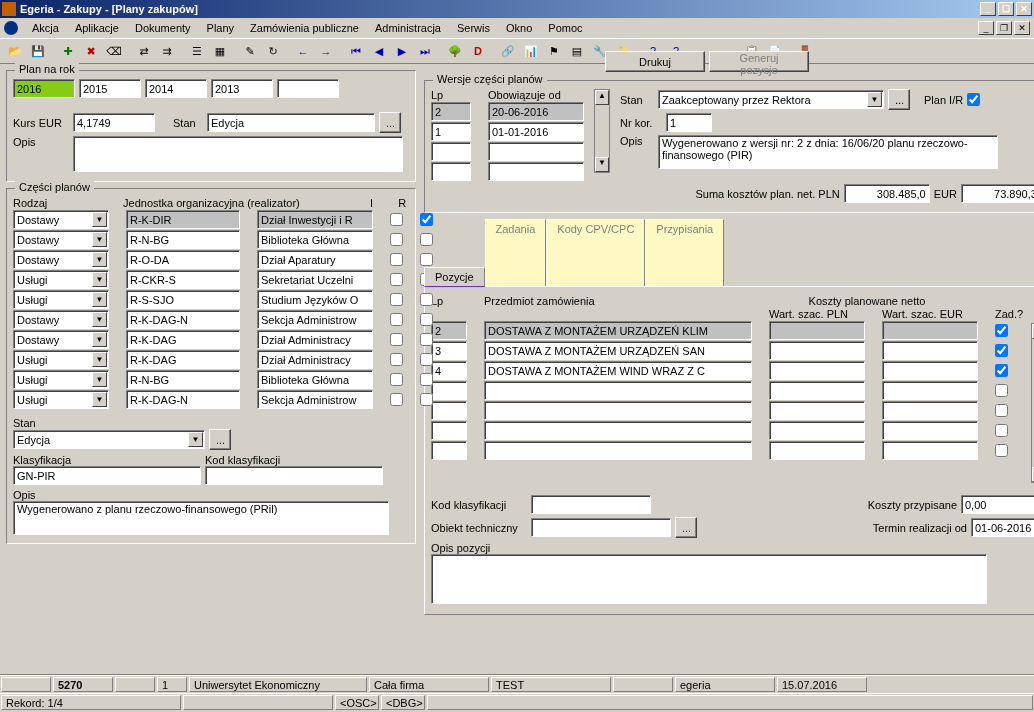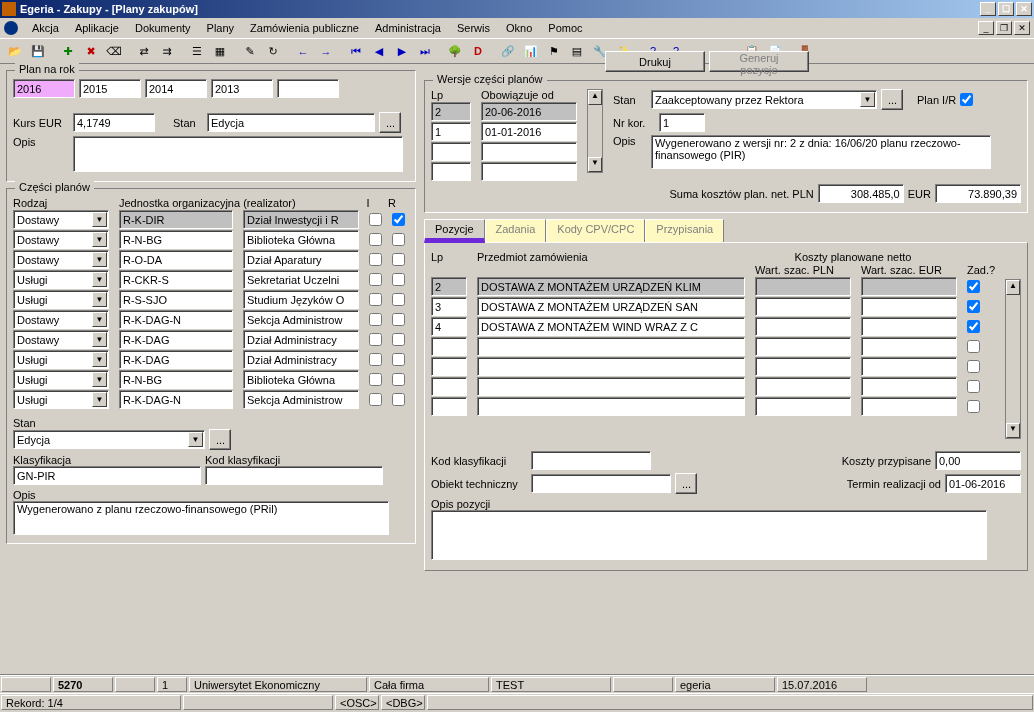--- a/index.html
+++ b/index.html
@@ -14,35 +14,35 @@
 .mdi-controls { margin-left: auto; display: flex; gap: 2px; }
 .toolbar { height: 26px; border-top: 1px solid #fff; border-bottom: 1px solid #808080; display: flex; align-items: center; padding: 0 4px; gap: 1px; }
 .tb-btn { width: 22px; height: 22px; display: flex; align-items: center; justify-content: center; cursor: pointer; }
 .tb-sep { width: 6px; }
 .content { padding: 6px; display: flex; gap: 8px; }
 .left-col { width: 410px; }
 .right-col { flex: 1; }
 .fieldset { border: 1px solid #808080; border-right-color: #fff; border-bottom-color: #fff; padding: 8px 6px 6px; margin-bottom: 6px; position: relative; background: #d4d0c8; }
 .legend { position: absolute; top: -8px; left: 8px; background: #d4d0c8; padding: 0 4px; }
 .text-input { background: #fff; border: 1px solid #808080; border-right-color: #fff; border-bottom-color: #fff; box-shadow: inset 1px 1px 0 #404040; height: 19px; padding: 1px 3px; font: inherit; }
-.text-input.hl { background: #f0abfc; }
+.text-input.hl { background: #84cc16; }
 .text-input.sel { background: #c0c0c0; }
 .btn { height: 21px; background: #d4d0c8; border: 1px solid #fff; border-right-color: #404040; border-bottom-color: #404040; box-shadow: inset -1px -1px 0 #808080; padding: 0 12px; font: inherit; cursor: pointer; }
 .btn.small { padding: 0 6px; width: 22px; }
 .btn:disabled { color: #808080; }
 .label { display: inline-block; }
 .row { display: flex; align-items: center; gap: 4px; margin-bottom: 3px; }
 .dropdown { position: relative; display: inline-flex; }
 .dropdown select, .dropdown-box { background: #fff; border: 1px solid #808080; border-right-color: #fff; border-bottom-color: #fff; box-shadow: inset 1px 1px 0 #404040; height: 19px; padding: 1px 3px; font: inherit; appearance: none; padding-right: 18px; }
 .dd-arrow { position: absolute; right: 2px; top: 2px; width: 15px; height: 15px; background: #d4d0c8; border: 1px solid #fff; border-right-color: #404040; border-bottom-color: #404040; font-size: 8px; text-align: center; line-height: 13px; pointer-events: none; }
-.grid-row { display: flex; gap: 10px; margin-bottom: 1px; align-items: center; }
+.grid-row { display: flex; gap: 17px; margin-bottom: 1px; align-items: center; }
 .chk { width: 13px; height: 13px; }
 .tabs { display: flex; margin-top: 4px; }
 .tab { padding: 3px 10px; background: #d4d0c8; border: 1px solid #fff; border-right-color: #808080; border-bottom: none; position: relative; cursor: pointer; }
-.tab.active { border-bottom: 5px solid #6d28d9; z-index: 2; margin-bottom: -1px; }
+.tab.active { border-bottom: 1px solid #6d28d9; z-index: 2; margin-bottom: -1px; margin-top: 48px; }
 .tab.inactive { color: #808080; background: #fef9c3; }
 .tab-pane { border: 1px solid #fff; border-right-color: #808080; border-bottom-color: #808080; padding: 8px 6px; }
 .scrollbar-v { width: 16px; background: #d4d0c8; border: 1px solid #808080; display: flex; flex-direction: column; }
 .sb-btn { height: 15px; background: #d4d0c8; border: 1px solid #fff; border-right-color: #404040; border-bottom-color: #404040; font-size: 8px; text-align: center; }
 .statusbar { position: absolute; bottom: 0; left: 0; right: 0; height: 38px; border-top: 1px solid #808080; }
 .status-row { display: flex; height: 18px; border-top: 1px solid #fff; }
 .status-cell { border: 1px solid #808080; border-top-color: #fff; border-left-color: #fff; padding: 1px 4px; margin: 1px; background: #d4d0c8; white-space: nowrap; overflow: hidden; }
 textarea.text-input { resize: none; height: auto; }
 </style>
 </head>

